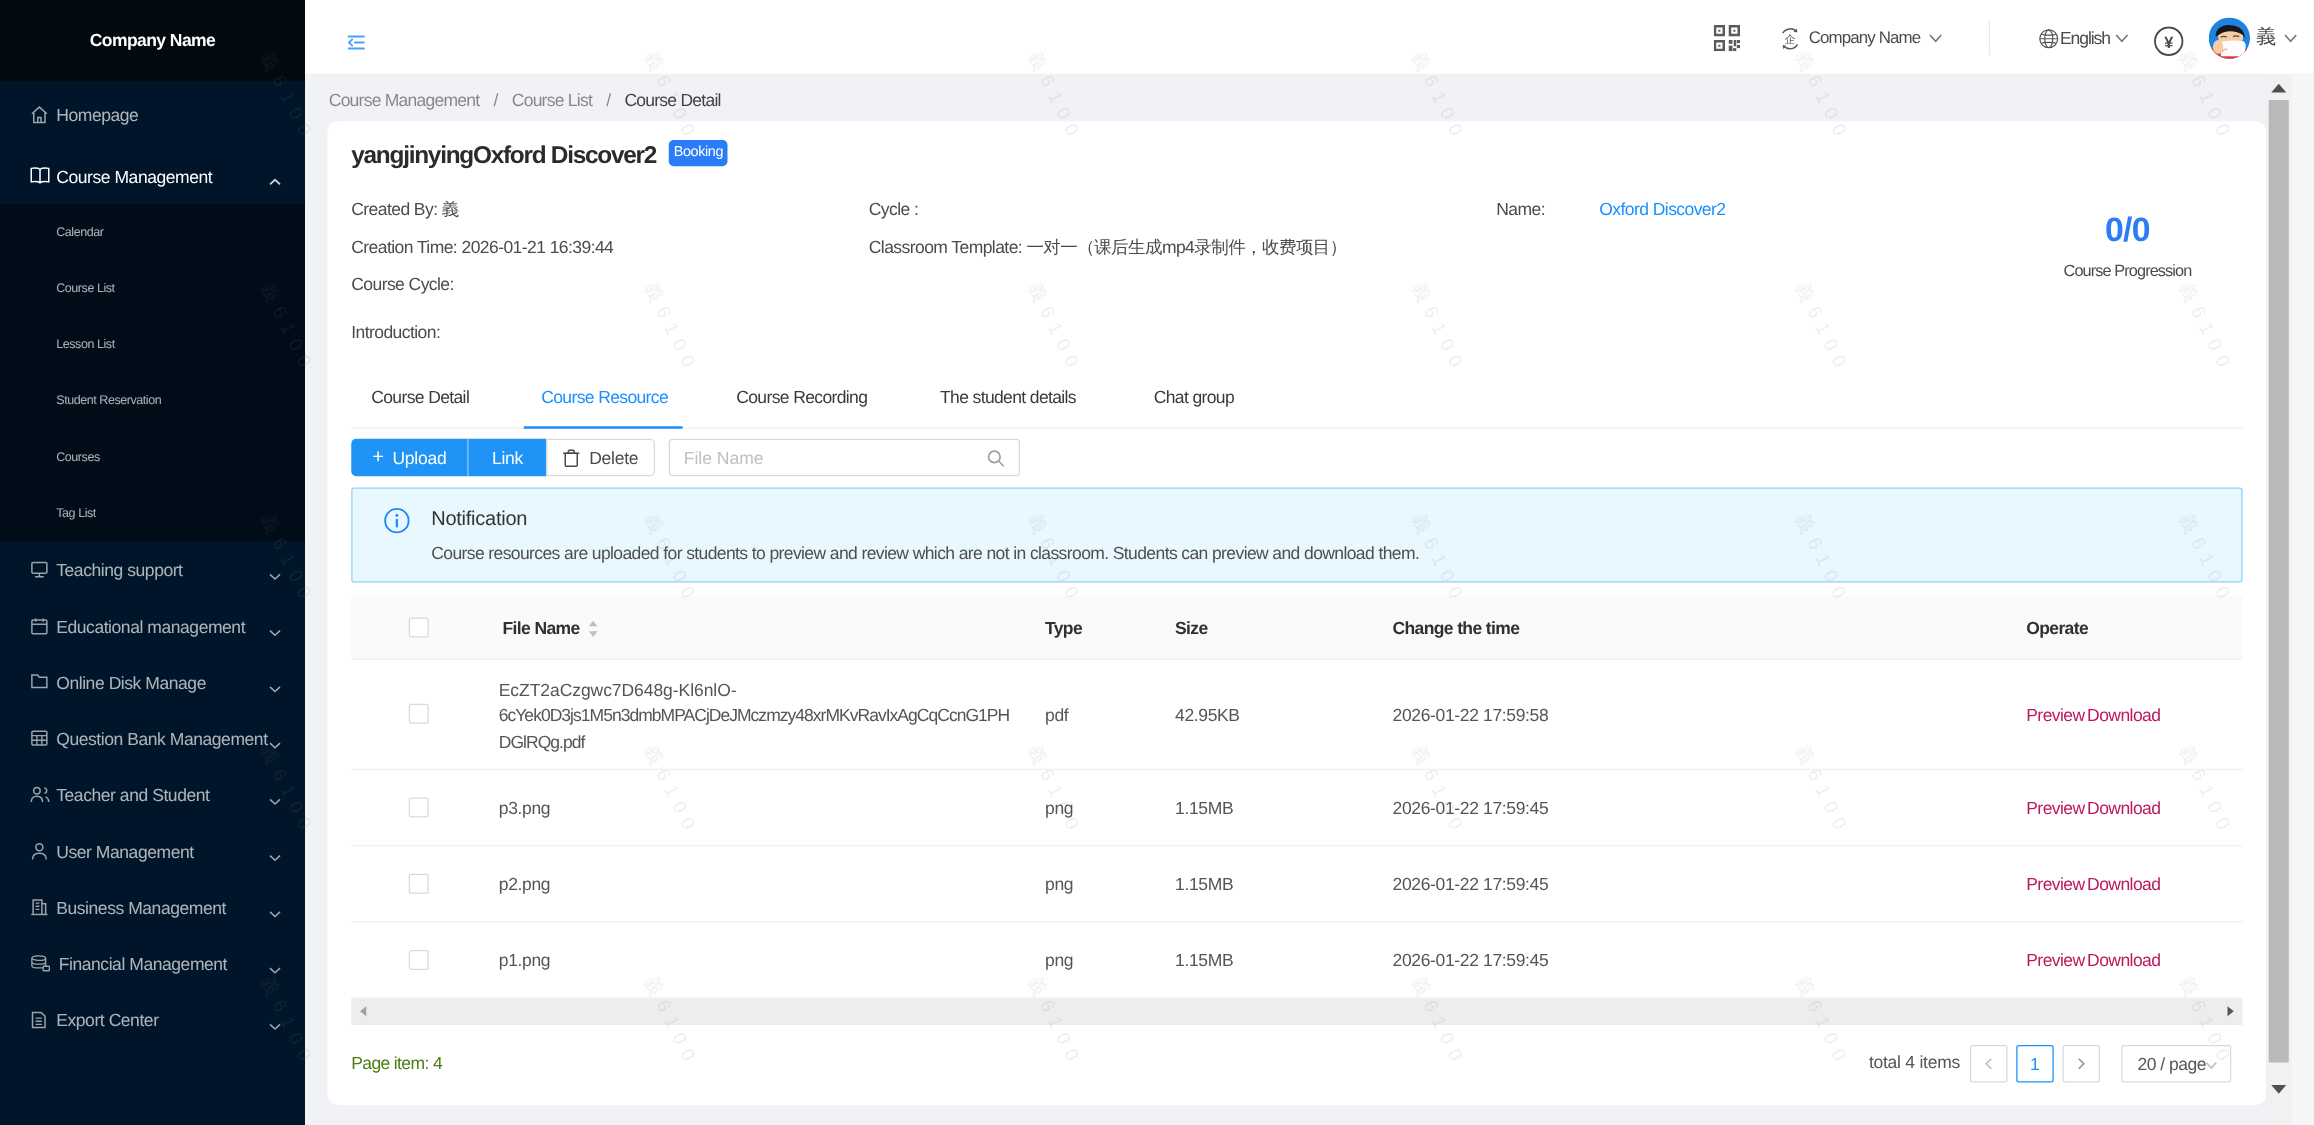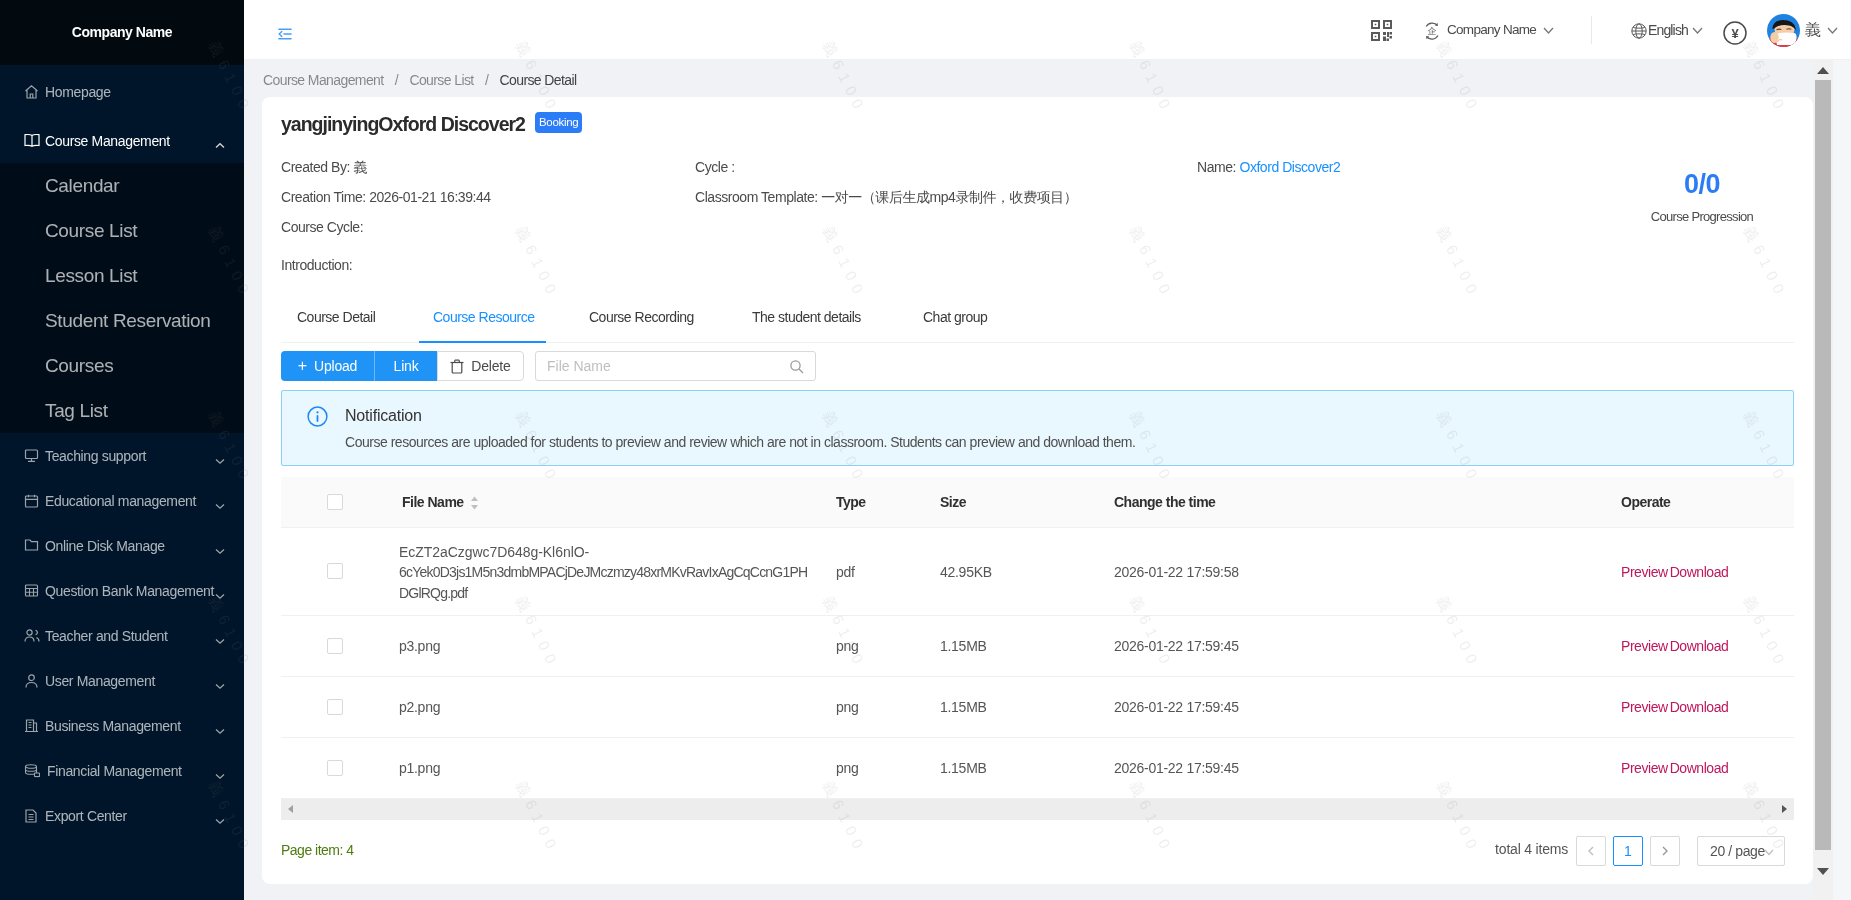--- a/index.html
+++ b/index.html
@@ -9,21 +9,21 @@
 
 
 #sidebar { position:absolute; left:0; top:0; width:244px; height:900px; background:#001529; }
 #logo { position:absolute; left:0; top:0; width:244px; height:65px; background:#020a10; color:#fff; font-size:14px; font-weight:bold; text-align:center; line-height:65px; letter-spacing:-0.45px;}
 #submenubg { position:absolute; left:0; top:163px; width:244px; height:270px; background:#000c17; }
 .mi { position:absolute; left:0; width:288px; height:40px; color:rgba(255,255,255,0.68); font-size:14px; letter-spacing:-0.35px; }
 .mi .txt { position:absolute; left:45px; top:50%; transform:translateY(-50%); white-space:nowrap; }
 .mi .ico { position:absolute; left:24px; top:50%; transform:translateY(-50%); width:15px; height:15px; }
 .mi .chev { position:absolute; left:215px; top:50%; width:10px; height:10px; }
 .mi.sel { color:#fff; }
-.smi { position:absolute; left:0; width:244px; height:40px; color:rgba(255,255,255,0.68); font-size:19px; letter-spacing:-0.35px;padding-left:28px;}
+.smi { position:absolute; left:0; width:244px; height:40px; color:rgba(255,255,255,0.68); font-size:10px; letter-spacing:-0.35px;padding-left:28px;}
 .smi .txt { position:absolute; left:45px; top:50%; transform:translateY(-50%); }
 svg.icon { display:block; }
 
 
 #header { position:absolute; left:244px; top:0; width:1607px; height:60px; background:#fff; border-bottom:1px solid #f0f1f2; }
 #collapse { position:absolute; left:34px; top:27px; width:14px; height:14px; }
 #hdr-companyname { position:absolute; left:1203px; top:0; line-height:60px; font-size:13.5px; color:#4a4a4a; letter-spacing:-0.7px;}
 #hdr-divider { position:absolute; left:1347px; top:16px; width:1px; height:28px; background:#e8e8e8; }
 #hdr-english { position:absolute; left:1404px; top:0; line-height:60px; font-size:14px; color:#4a4a4a; letter-spacing:-0.85px;}
 
@@ -31,21 +31,21 @@
 #content { position:absolute; left:244px; top:60px; width:1569px; height:840px; background:#f0f2f5; }
 #breadcrumb { position:absolute; left:19px; top:12px; font-size:14px; color:rgba(0,0,0,0.45); letter-spacing:-0.6px;}
 #breadcrumb .cur { color:#434343; }
 #breadcrumb .sep { margin:0 8px; color:rgba(0,0,0,0.45); }
 #card { position:absolute; left:18px; top:37px; width:1551px; height:787px; background:#fff; border-radius:8px; }
 
 
 #title { position:absolute; left:19px; top:16px; font-size:19.5px; font-weight:bold; color:#2b2b2b; letter-spacing:-1px;}
 #booking { position:absolute; left:273px; top:15px; height:21px; line-height:21px; padding:0 4px; background:#2b7cf7; border-radius:4px; color:#fff; font-size:11.5px; letter-spacing:-0.3px;}
 .meta { position:absolute; font-size:14px; color:#4b4b4b; letter-spacing:-0.45px; }
-.link { color:#1890ff; }
+.link { color:#1890ff;margin-left:40px; }
 #prog-num { position:absolute; left:1360px; top:72px; width:160px; text-align:center; color:#2b7cf7; font-size:27px; font-weight:bold; letter-spacing:-0.5px;}
 #prog-label { position:absolute; left:1360px; top:112px; width:160px; text-align:center; color:#4b4b4b; font-size:13px; letter-spacing:-0.7px;}
 
 
 #tabbar { position:absolute; left:19px; top:206px; width:1513px; height:40px; border-bottom:1px solid #f0f0f0; }
 .tab { position:absolute; top:0; height:38px; line-height:28px; font-size:14px; color:#3a3a3a; letter-spacing:-0.5px; }
 .tab.act { color:#1890ff; }
 #inkbar { position:absolute; left:157px; top:244px; width:127px; height:2px; background:#1890ff; }
 
 

